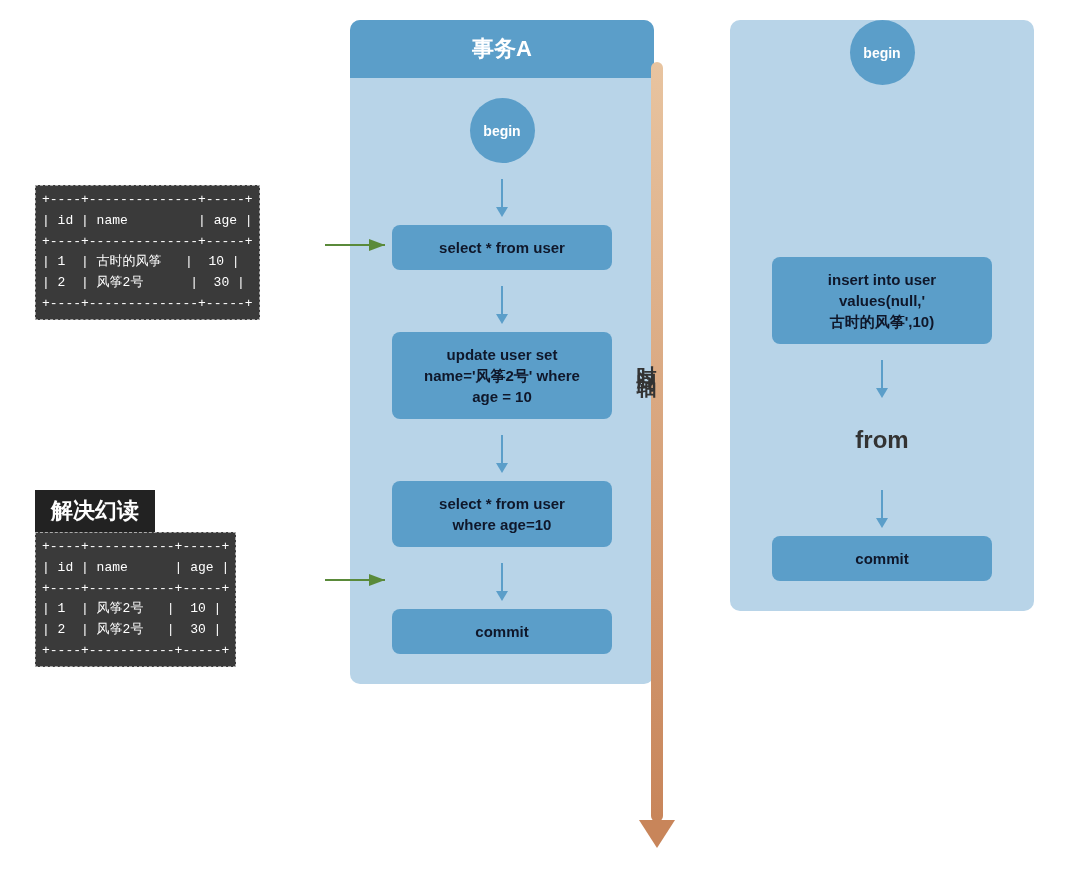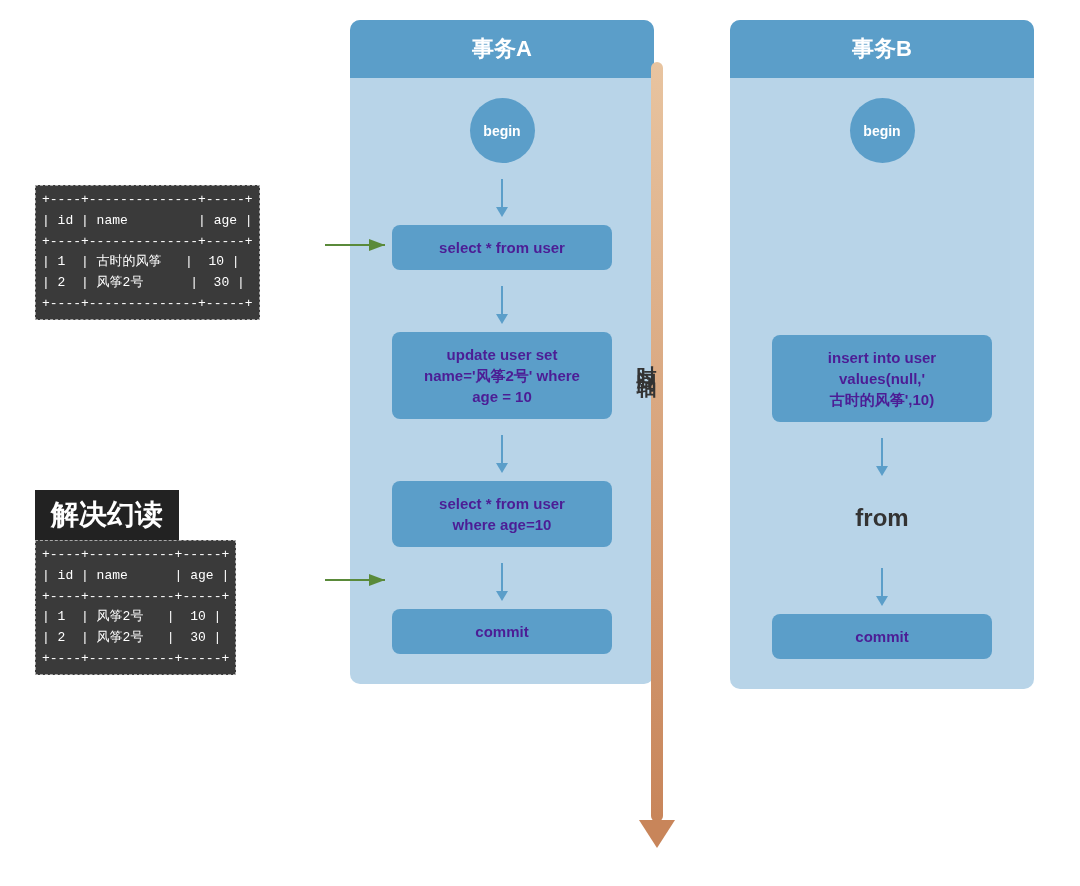--- a/index.html
+++ b/index.html
@@ -62,21 +62,21 @@
       justify-content: center;
       color: #fff;
       font-size: 14px;
       font-weight: bold;
       margin: 0 auto;
     }
 
     .node-rect {
       background: #5b9ec9;
       border-radius: 8px;
-      color: #4c1d95;
+      color: #0f172a;
       font-size: 15px;
       font-weight: bold;
       text-align: center;
       padding: 12px 18px;
       width: 220px;
       margin: 0 auto;
       line-height: 1.4;
     }
 
     
@@ -110,21 +110,21 @@
       border: 1px dashed #aaa;
       padding: 4px 6px;
       white-space: pre;
       line-height: 1.6;
     }
 
     
     .resolve-label {
       background: #222;
       color: #fff;
-      font-size: 28px;
+      font-size: 22px;
       font-weight: bold;
       padding: 6px 16px;
       display: inline-block;
     }
 
     .resolve-container {
       position: absolute;
     }
 
     
@@ -161,21 +161,20 @@
 
       <div class="node-rect">select * from user<br>where age=10</div>
 
       <div class="arrow-down" style="height:30px;"></div>
 
       <div class="node-rect">commit</div>
     </div>
   </div>
 
   <div class="transaction-col transaction-col-b">
-    <div class="col-header">事务B</div>
     <div class="col-a-inner">
 
       <div class="node-circle">
         <span>begin</span>
       </div>
 
       <div style="height: 140px;"></div>
 
       <div class="node-rect">insert into user values(null,'<br>古时的风筝',10)</div>
 

